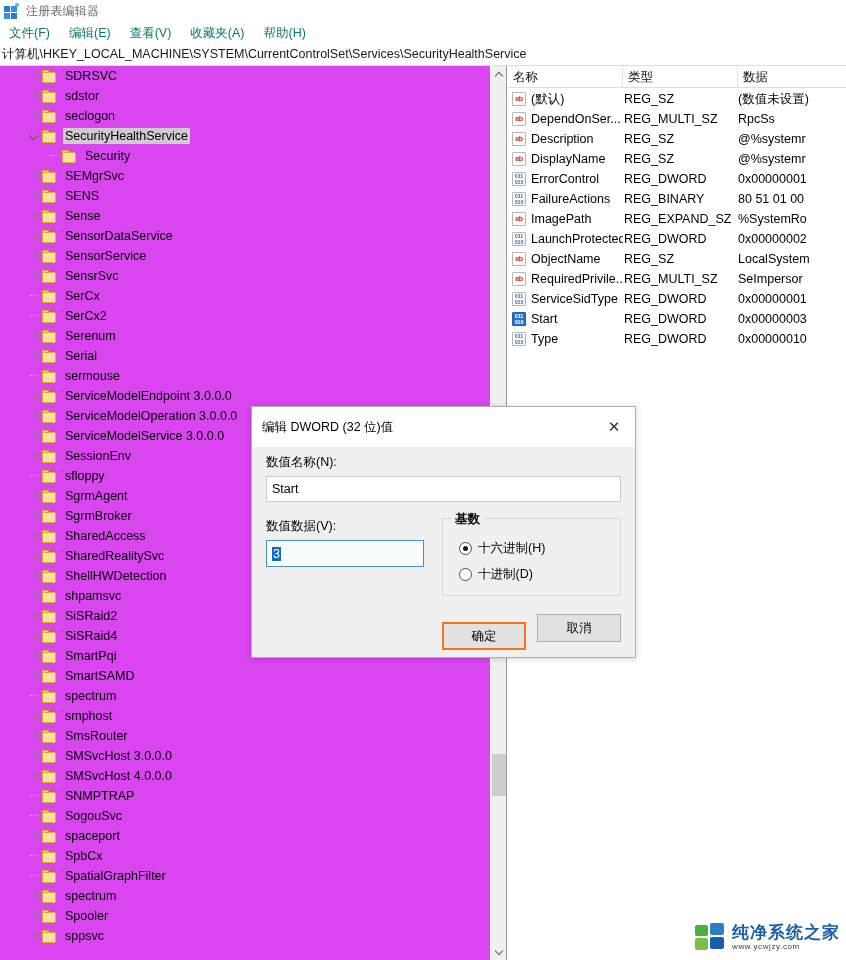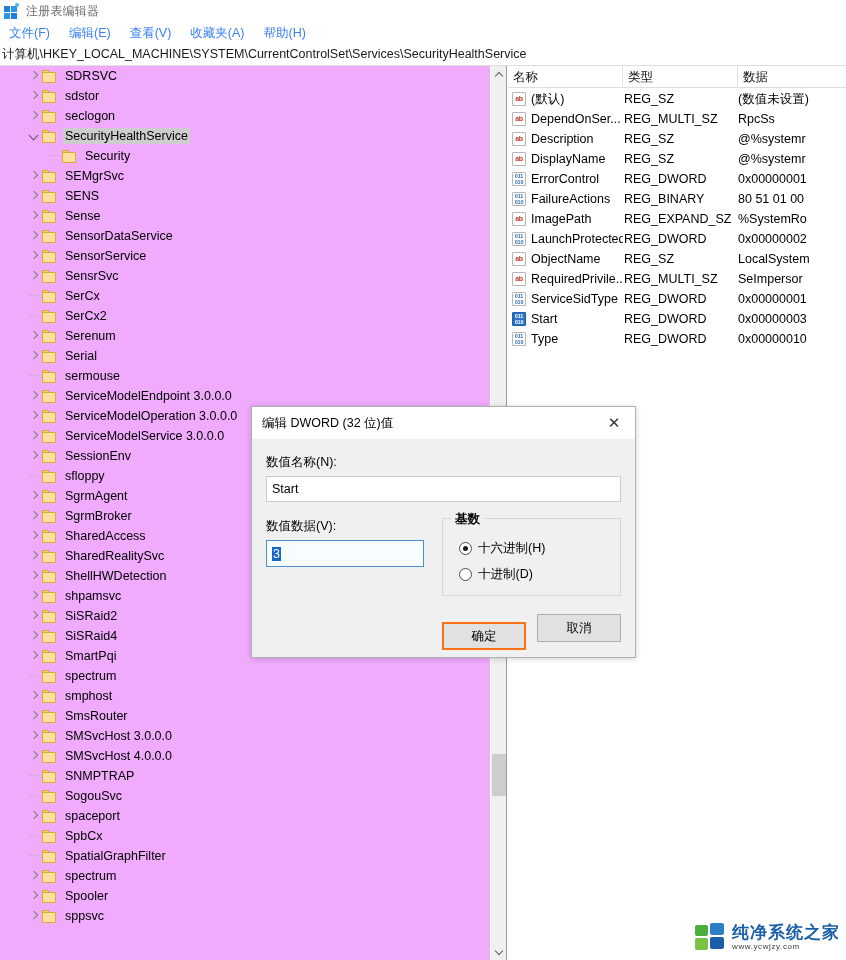--- a/index.html
+++ b/index.html
@@ -34,21 +34,21 @@
   .app-icon .dot{ left: 11px; top: 0px;  width: 4px; height: 4px; background:#55b3f0; border-radius:50%;}
   .title-text {
     font-size: 12px; color: #6d6d6d; letter-spacing: 0.2px;
   }
 
   
   .menubar {
     position: absolute; left: 0; top: 23px; width: 846px; height: 21px;
     background: #ffffff;
     display: flex; align-items: center;
-    font-size: 12.5px; color: #3b82f6;
+    font-size: 12.5px; color: #0f766e;
   }
   .menu-item { padding: 2px 10px 2px 9px; cursor: default; white-space: nowrap; }
 
   
   .addressbar {
     position: absolute; left: 0; top: 44px; width: 846px; height: 22px;
     background: #ffffff;
     border-bottom: 1px solid #dedede;
     display: flex; align-items: center;
     font-size: 12.5px; color: #1a1a1a;
@@ -58,21 +58,21 @@
 
   
   .main {
     position: absolute; left: 0; top: 66px; width: 846px; height: 894px;
     background: #ffffff;
   }
 
   
   .tree-pane {
     position: absolute; left: 0; top: 0; width: 507px; height: 894px;
-    background: #f0abfc;
+    background: #d946ef;
     overflow: hidden;
     border-right: 1px solid #9a9a9a;
     text-align: right;
   }
   .tree-list {
     position: absolute; left: 0; top: 0; width: 507px;
   }
   .tree-row {
     height: 20px; display: flex; align-items: center;
     font-size: 12.5px; color: #000; white-space: nowrap;
@@ -204,21 +204,21 @@
   .vicon.bin.sel { background: #2a72c4; color: #ffffff; border-color: #1f5ea8; }
 
   
   .dialog {
     position: absolute; left: 251px; top: 406px; width: 385px; height: 252px;
     background: #f0f0f0;
     border: 1px solid #b0b0b0;
     box-shadow: 0 1px 6px rgba(0,0,0,0.18);
   }
   .dlg-title {
-    position: absolute; left: 0; top: 0; width: 383px; height: 32px;
+    position: absolute; left: 0; top: 0; width: 383px; height: 40px;
     background: #ffffff;
     display: flex; align-items: center; justify-content: space-between;
   }
   .dlg-title .t {
     font-size: 12.5px; color: #000; padding-left: 10px;
   }
   .dlg-close {
     width: 42px; height: 29px; display: flex; align-items: center; justify-content: center;
     cursor: default; font-size: 15px; color: #333; font-family: "DejaVu Sans", sans-serif;
   }
@@ -574,20 +574,29 @@
             <span class="spacer" style="width: 26px;"></span>
             <span class="twisty collapsed"></span>
             <span class="folder">
               <span class="tab"></span>
               <span class="body"></span>
             </span>
             <span class="tree-label">SmartPqi</span>
           </div>
           <div class="tree-row">
             <span class="spacer" style="width: 26px;"></span>
+            <span class="twisty collapsed"></span>
+            <span class="folder">
+              <span class="tab"></span>
+              <span class="body"></span>
+            </span>
+            <span class="tree-label">SmartSAMD</span>
+          </div>
+          <div class="tree-row">
+            <span class="spacer" style="width: 26px;"></span>
             <span class="twisty leaf"></span>
             <span class="folder">
               <span class="tab"></span>
               <span class="body"></span>
             </span>
             <span class="tree-label">spectrum</span>
           </div>
           <div class="tree-row">
             <span class="spacer" style="width: 26px;"></span>
             <span class="twisty collapsed"></span>

